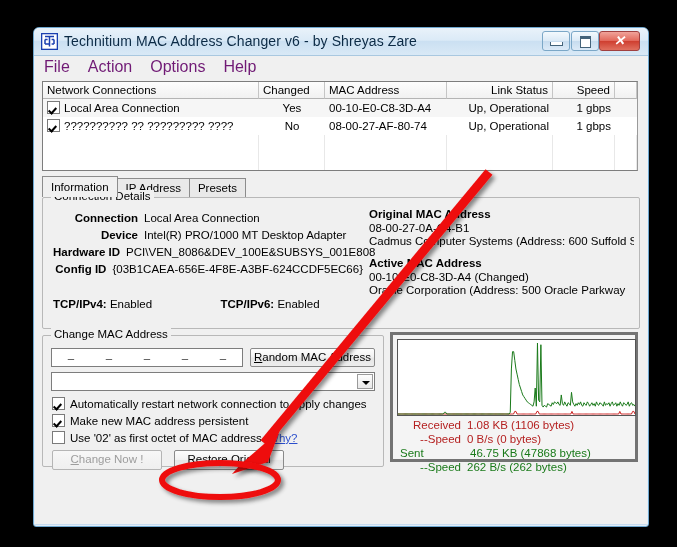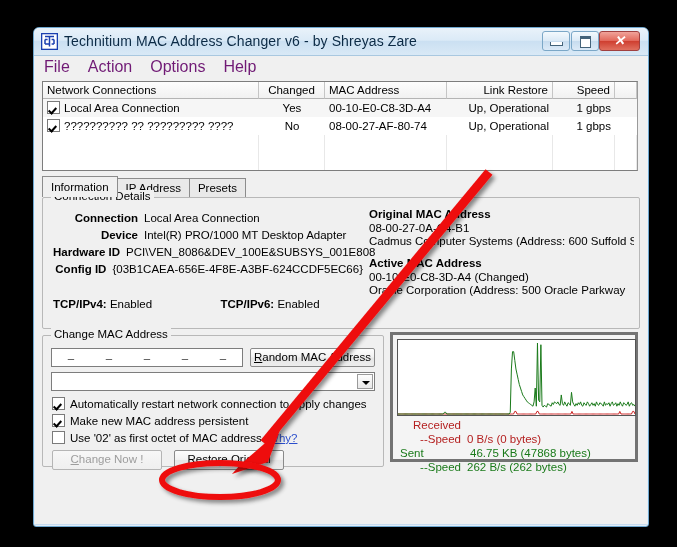--- a/index.html
+++ b/index.html
@@ -211,23 +211,23 @@
       <div class="mi">Action</div>
       <div class="mi">Options</div>
       <div class="mi">Help</div>
     </div>
 
     <div id="client">
 
       <div id="listview">
         <div id="lvhead">
           <div class="hc" style="width:216px">Network Connections</div>
-          <div class="hc" style="width:66px;text-align:center">Changed</div>
+          <div class="hc" style="width:66px;">Changed</div>
           <div class="hc" style="width:122px">MAC Address</div>
-          <div class="hc r" style="width:106px">Link Restore</div>
+          <div class="hc r" style="width:106px">Link Status</div>
           <div class="hc r" style="width:62px">Speed</div>
           <div class="hc" style="width:22px"></div>
         </div>
 
         <div class="lvrow alt">
           <div class="lvcell" style="width:216px">
             <span class="cbx on"></span><span>Local Area Connection</span>
           </div>
           <div class="lvcell c" style="width:66px">Yes</div>
           <div class="lvcell" style="width:122px">00-10-E0-C8-3D-A4</div>
@@ -347,20 +347,21 @@
       <div id="stats">
         <div id="graph">
           <svg id="graphsvg" width="237" height="75" viewBox="0 0 237 75" preserveAspectRatio="none">
               <path d="M0.00 74.00 L1.17 74.00 L2.33 74.00 L3.50 74.00 L4.67 74.00 L5.84 74.00 L7.00 74.00 L8.17 74.00 L9.34 74.00 L10.51 74.00 L11.67 74.00 L12.84 74.00 L14.01 74.00 L15.18 74.00 L16.34 74.00 L17.51 74.00 L18.68 74.00 L19.85 74.00 L21.01 74.00 L22.18 74.00 L23.35 74.00 L24.52 74.00 L25.68 74.00 L26.85 74.00 L28.02 74.00 L29.19 74.00 L30.35 74.00 L31.52 74.00 L32.69 74.00 L33.86 74.00 L35.02 74.00 L36.19 74.00 L37.36 74.00 L38.53 74.00 L39.69 74.00 L40.86 74.00 L42.03 74.00 L43.20 74.00 L44.36 74.00 L45.53 74.00 L46.70 74.00 L47.87 74.00 L49.03 74.00 L50.20 74.00 L51.37 74.00 L52.54 74.00 L53.70 74.00 L54.87 74.00 L56.04 74.00 L57.21 74.00 L58.37 74.00 L59.54 74.00 L60.71 74.00 L61.88 74.00 L63.04 74.00 L64.21 74.00 L65.38 74.00 L66.55 74.00 L67.71 74.00 L68.88 74.00 L70.05 74.00 L71.22 74.00 L72.38 74.00 L73.55 74.00 L74.72 74.00 L75.89 74.00 L77.05 74.00 L78.22 74.00 L79.39 74.00 L80.56 74.00 L81.72 74.00 L82.89 74.00 L84.06 74.00 L85.23 74.00 L86.39 74.00 L87.56 74.00 L88.73 74.00 L89.90 74.00 L91.06 74.00 L92.23 74.00 L93.40 74.00 L94.57 74.00 L95.73 74.00 L96.90 74.00 L98.07 74.00 L99.24 74.00 L100.40 74.00 L101.57 74.00 L102.74 74.00 L103.91 74.00 L105.07 74.00 L106.24 74.00 L107.41 74.00 L108.58 74.00 L109.74 74.00 L110.91 74.00 L112.08 74.00 L113.25 74.00 L114.41 74.00 L115.58 74.00 L116.75 71.40 L117.92 71.40 L119.08 74.00 L120.25 74.00 L121.42 74.00 L122.59 74.00 L123.75 74.00 L124.92 74.00 L126.09 74.00 L127.26 74.00 L128.42 74.00 L129.59 74.00 L130.76 74.00 L131.93 74.00 L133.09 74.00 L134.26 74.00 L135.43 74.00 L136.60 74.00 L137.76 74.00 L138.93 71.40 L140.10 71.40 L141.27 74.00 L142.43 74.00 L143.60 74.00 L144.77 74.00 L145.94 74.00 L147.10 74.00 L148.27 74.00 L149.44 74.00 L150.61 74.00 L151.77 74.00 L152.94 74.00 L154.11 74.00 L155.28 74.00 L156.44 74.00 L157.61 74.00 L158.78 74.00 L159.95 74.00 L161.11 74.00 L162.28 74.00 L163.45 74.00 L164.62 74.00 L165.78 74.00 L166.95 74.00 L168.12 74.00 L169.29 74.00 L170.45 74.00 L171.62 74.00 L172.79 74.00 L173.96 71.40 L175.12 74.00 L176.29 74.00 L177.46 74.00 L178.63 74.00 L179.79 74.00 L180.96 74.00 L182.13 74.00 L183.30 74.00 L184.46 74.00 L185.63 74.00 L186.80 74.00 L187.97 74.00 L189.13 74.00 L190.30 74.00 L191.47 74.00 L192.64 74.00 L193.80 74.00 L194.97 74.00 L196.14 74.00 L197.31 74.00 L198.47 74.00 L199.64 74.00 L200.81 74.00 L201.98 74.00 L203.14 74.00 L204.31 74.00 L205.48 74.00 L206.65 74.00 L207.81 74.00 L208.98 74.00 L210.15 74.00 L211.32 74.00 L212.48 74.00 L213.65 74.00 L214.82 74.00 L215.99 74.00 L217.15 74.00 L218.32 74.00 L219.49 74.00 L220.66 74.00 L221.82 71.40 L222.99 74.00 L224.16 74.00 L225.33 74.00 L226.49 74.00 L227.66 74.00 L228.83 74.00 L230.00 74.00 L231.16 74.00 L232.33 74.00 L233.50 74.00 L234.67 71.40 L235.83 71.40 L237.00 74.00" fill="none" stroke="#cc2222" stroke-width="1"></path>
               <path d="M0.00 74.00 L1.13 74.00 L2.27 74.00 L3.40 74.00 L4.54 74.00 L5.67 74.00 L6.80 74.00 L7.94 74.00 L9.07 74.00 L10.21 74.00 L11.34 74.00 L12.47 74.00 L13.61 74.00 L14.74 74.00 L15.88 74.00 L17.01 74.00 L18.14 74.00 L19.28 74.00 L20.41 74.00 L21.55 74.00 L22.68 74.00 L23.81 74.00 L24.95 74.00 L26.08 74.00 L27.22 74.00 L28.35 74.00 L29.48 74.00 L30.62 74.00 L31.75 74.00 L32.89 74.00 L34.02 74.00 L35.15 74.00 L36.29 74.00 L37.42 74.00 L38.56 74.00 L39.69 74.00 L40.82 74.00 L41.96 74.00 L43.09 74.00 L44.22 74.00 L45.36 74.00 L46.49 72.27 L47.63 72.27 L48.76 74.00 L49.89 74.00 L51.03 74.00 L52.16 74.00 L53.30 74.00 L54.43 74.00 L55.56 74.00 L56.70 74.00 L57.83 74.00 L58.97 74.00 L60.10 74.00 L61.23 74.00 L62.37 74.00 L63.50 74.00 L64.64 74.00 L65.77 74.00 L66.90 74.00 L68.04 74.00 L69.17 74.00 L70.31 74.00 L71.44 74.00 L72.57 74.00 L73.71 74.00 L74.84 74.00 L75.98 74.00 L77.11 74.00 L78.24 74.00 L79.38 74.00 L80.51 74.00 L81.65 74.00 L82.78 74.00 L83.91 74.00 L85.05 74.00 L86.18 74.00 L87.32 74.00 L88.45 74.00 L89.58 74.00 L90.72 74.00 L91.85 74.00 L92.99 74.00 L94.12 74.00 L95.25 74.00 L96.39 74.00 L97.52 74.00 L98.66 74.00 L99.79 74.00 L100.92 74.00 L102.06 74.00 L103.19 74.00 L104.33 74.00 L105.46 74.00 L106.59 74.00 L107.73 74.00 L108.86 74.00 L110.00 74.00 L111.13 74.00 L112.26 72.27 L113.40 28.98 L114.53 11.66 L115.67 11.66 L116.80 20.32 L117.93 28.98 L119.07 34.17 L120.20 39.37 L121.33 44.56 L122.47 48.02 L123.60 51.49 L124.74 54.95 L125.87 56.68 L127.00 58.41 L128.14 60.15 L129.27 61.88 L130.41 62.74 L131.54 63.61 L132.67 64.48 L133.81 65.34 L134.94 66.21 L136.08 61.88 L137.21 48.02 L138.34 66.21 L139.48 3.00 L140.61 60.15 L141.75 61.88 L142.88 4.73 L144.01 65.34 L145.15 67.07 L146.28 65.34 L147.42 66.21 L148.55 67.07 L149.68 63.61 L150.82 64.48 L151.95 65.34 L153.09 66.21 L154.22 62.74 L155.35 64.48 L156.49 61.88 L157.62 62.74 L158.76 63.61 L159.89 61.88 L161.02 64.48 L162.16 65.34 L163.29 54.95 L164.43 63.61 L165.56 65.34 L166.69 61.88 L167.83 64.48 L168.96 66.21 L170.10 62.74 L171.23 63.61 L172.36 65.34 L173.50 52.35 L174.63 61.88 L175.77 64.48 L176.90 66.21 L178.03 63.61 L179.17 65.34 L180.30 62.74 L181.44 64.48 L182.57 61.88 L183.70 65.34 L184.84 66.21 L185.97 62.74 L187.11 64.48 L188.24 65.34 L189.37 61.88 L190.51 63.61 L191.64 66.21 L192.78 64.48 L193.91 62.74 L195.04 65.34 L196.18 63.61 L197.31 66.21 L198.44 61.88 L199.58 64.48 L200.71 65.34 L201.85 62.74 L202.98 63.61 L204.11 64.48 L205.25 66.21 L206.38 61.88 L207.52 65.34 L208.65 63.61 L209.78 64.48 L210.92 62.74 L212.05 66.21 L213.19 63.61 L214.32 61.88 L215.45 65.34 L216.59 64.48 L217.72 62.74 L218.86 66.21 L219.99 63.61 L221.12 65.34 L222.26 61.88 L223.39 64.48 L224.53 66.21 L225.66 62.74 L226.79 63.61 L227.93 65.34 L229.06 64.48 L230.20 61.88 L231.33 66.21 L232.46 63.61 L233.60 62.74 L234.73 65.34 L235.87 64.48 L237.00 66.21" fill="none" stroke="#1a7a1a" stroke-width="1"></path>
             </svg>
         </div>
         <div id="stattbl">
           <div class="strow">
             <div class="k red">Received</div>
+            <div class="v red">1.08 KB (1106 bytes)</div>
           </div>
           <div class="strow">
             <div class="k red">--Speed</div>
             <div class="v red">0 B/s (0 bytes)</div>
           </div>
           <div class="strow">
             <div class="k grn" style="text-align:left;padding-left:3px">Sent</div>
             <div class="v grn">46.75 KB (47868 bytes)</div>
           </div>
           <div class="strow">

